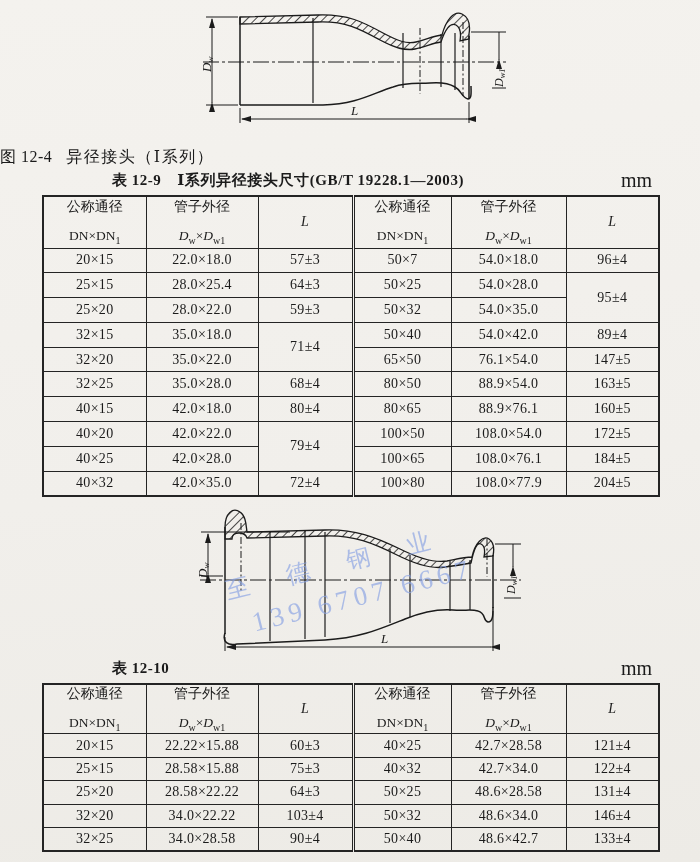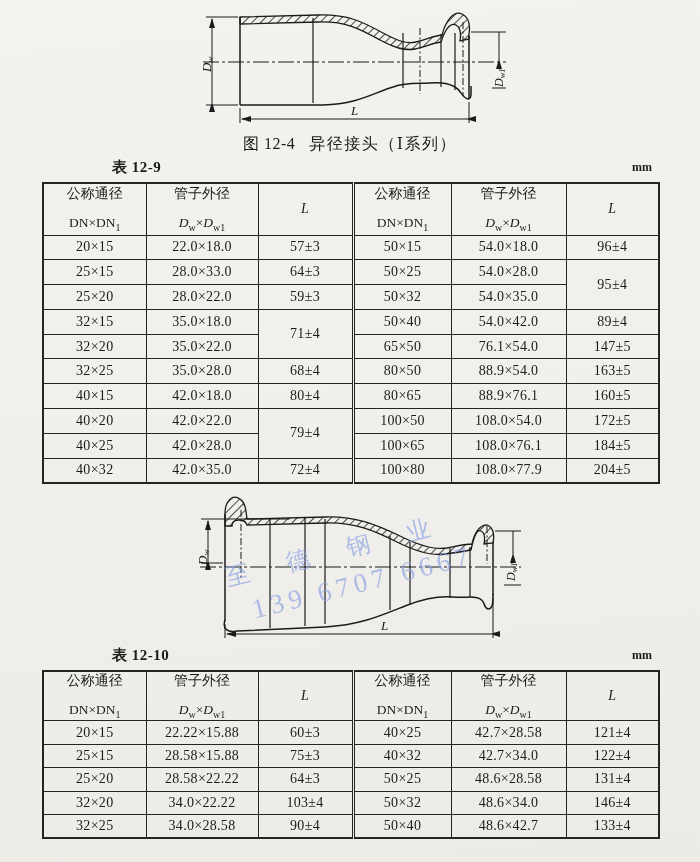--- a/index.html
+++ b/index.html
@@ -10,41 +10,41 @@
     font-family:"Liberation Serif","DejaVu Serif",serif;
     color:#1b1b1b;
     overflow:hidden;
   }
   
   .figure{position:relative;display:block;}
   .fig1-wrap{width:310px;margin:8px 0 0 198px;height:122px;}
   .fig2-wrap{width:330px;margin:8px 0 0 195px;height:150px;position:relative;}
   svg{display:block;}
   .fig-caption{
-    text-align:center;font-size:16px;letter-spacing:1.5px;
-    margin-top:4px;line-height:20px;
+    text-align:left;font-size:16px;letter-spacing:1.5px;
+    margin-top:17px;line-height:20px;
   }
   .fig-caption .cap-label{margin-right:14px;letter-spacing:0.5px;}
   
   .watermark{
     position:absolute;left:32px;top:40px;
     transform:rotate(-14deg);
     opacity:0.68;pointer-events:none;
     font-family:"Liberation Serif","DejaVu Serif",serif;
   }
   .watermark .wm1{font-size:24px;letter-spacing:16px;white-space:nowrap;}
   .watermark .wm2{font-size:27px;letter-spacing:5px;margin:6px 0 0 18px;white-space:nowrap;}
   
   .tbl-title{
     display:flex;align-items:flex-start;
     padding:4px 48px 3px 112px;font-size:15px;line-height:19px;
   }
   .tbl-title .t-label{font-weight:bold;letter-spacing:0.5px;margin-right:16px;white-space:nowrap;}
   .tbl-title .t-text{font-weight:bold;letter-spacing:0.6px;white-space:nowrap;}
-  .tbl-title .t-unit{margin-left:auto;font-size:12px;font-weight:bold;}
+  .tbl-title .t-unit{margin-left:auto;font-size:20px;font-weight:normal;}
   
   table.dim{
     border-collapse:collapse;table-layout:fixed;
     margin:2px 42px 0 42px;width:616px;
     font-size:14px;
   }
   table.dim td,table.dim th{
     border:1.4px solid #242424;
     text-align:center;vertical-align:middle;
     padding:0;font-weight:normal;line-height:1.15;
@@ -125,20 +125,21 @@
         <text font-size="13" font-style="italic" fill="#1b1b1b" x="153" y="107">L</text>
       </g>
     </svg>
   </div>
   <div class="fig-caption">
     <span class="cap-label">图 12-4</span><span>异径接头（Ⅰ系列）</span>
   </div>
 
   <div class="tbl-title">
     <span class="t-label">表 12-9</span>
+    <span class="t-text">Ⅰ系列异径接头尺寸(GB/T 19228.1—2003)</span>
     <span class="t-unit">mm</span>
   </div>
 
   <table class="dim t1">
     <colgroup>
       <col style="width:103px">
         <col style="width:112px">
         <col style="width:95px">
       <col style="width:98px">
         <col style="width:115px">
@@ -164,27 +165,27 @@
             <span class="hdr2"><span class="sym">D</span><sub>w</sub><span>×</span><span class="sym">D</span><sub>w1</sub></span>
           </th>
         <th class="lcol">L</th>
       </tr>
     </thead>
     <tbody>
       <tr>
         <td class="cell">20×15</td>
         <td class="cell">22.0×18.0</td>
         <td class="cell">57±3</td>
-        <td class="cell sep">50×15</td>
+        <td class="cell sep">50×7</td>
         <td class="cell">54.0×18.0</td>
         <td class="cell">96±4</td>
       </tr>
       <tr>
         <td class="cell">25×15</td>
-        <td class="cell">28.0×33.0</td>
+        <td class="cell">28.0×25.4</td>
         <td class="cell">64±3</td>
         <td class="cell sep">50×25</td>
         <td class="cell">54.0×28.0</td>
         <td class="cell" rowspan="2">95±4</td>
       </tr>
       <tr>
         <td class="cell">25×20</td>
         <td class="cell">28.0×22.0</td>
         <td class="cell">59±3</td>
         <td class="cell sep">50×32</td>

